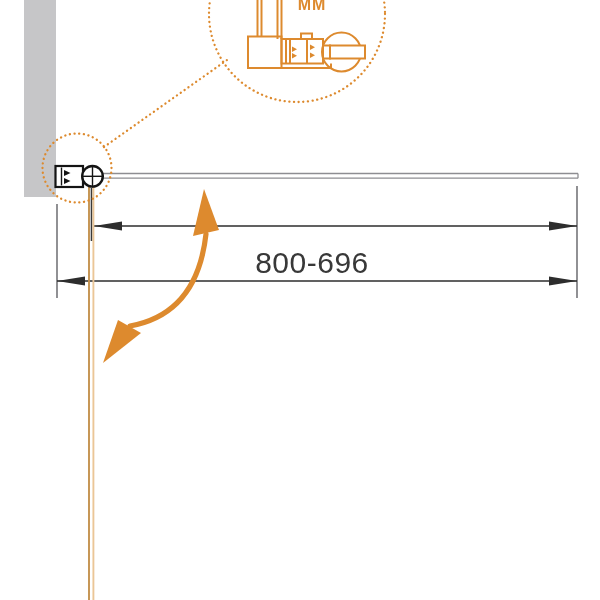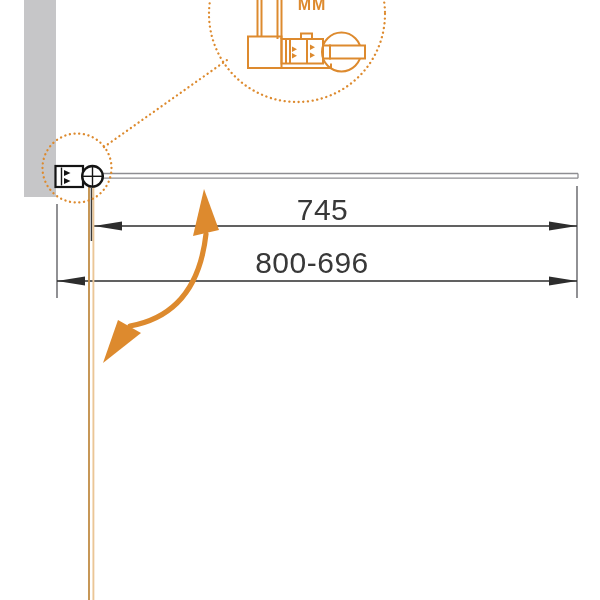--- a/index.html
+++ b/index.html
@@ -101,16 +101,15 @@
     <g>
       <path d="M 206,234 Q 197,314 130,326" fill="none" stroke-width="5.2" stroke-linecap="round" stroke="#DD8A2E"></path>
       <g fill="#DD8A2E">
         <polygon points="204,189 193,236 219,230"></polygon>
         <polygon points="103,363 118,320 141,333"></polygon>
       </g>
     </g>
   </svg>
 
   <div id="mm" class="label unit-label">MM</div>
-  <div id="dim1" class="label dim-label">745</div>
   <div id="dim2" class="label dim-label">800-696</div>
 
 </div>
 
 </body></html>

